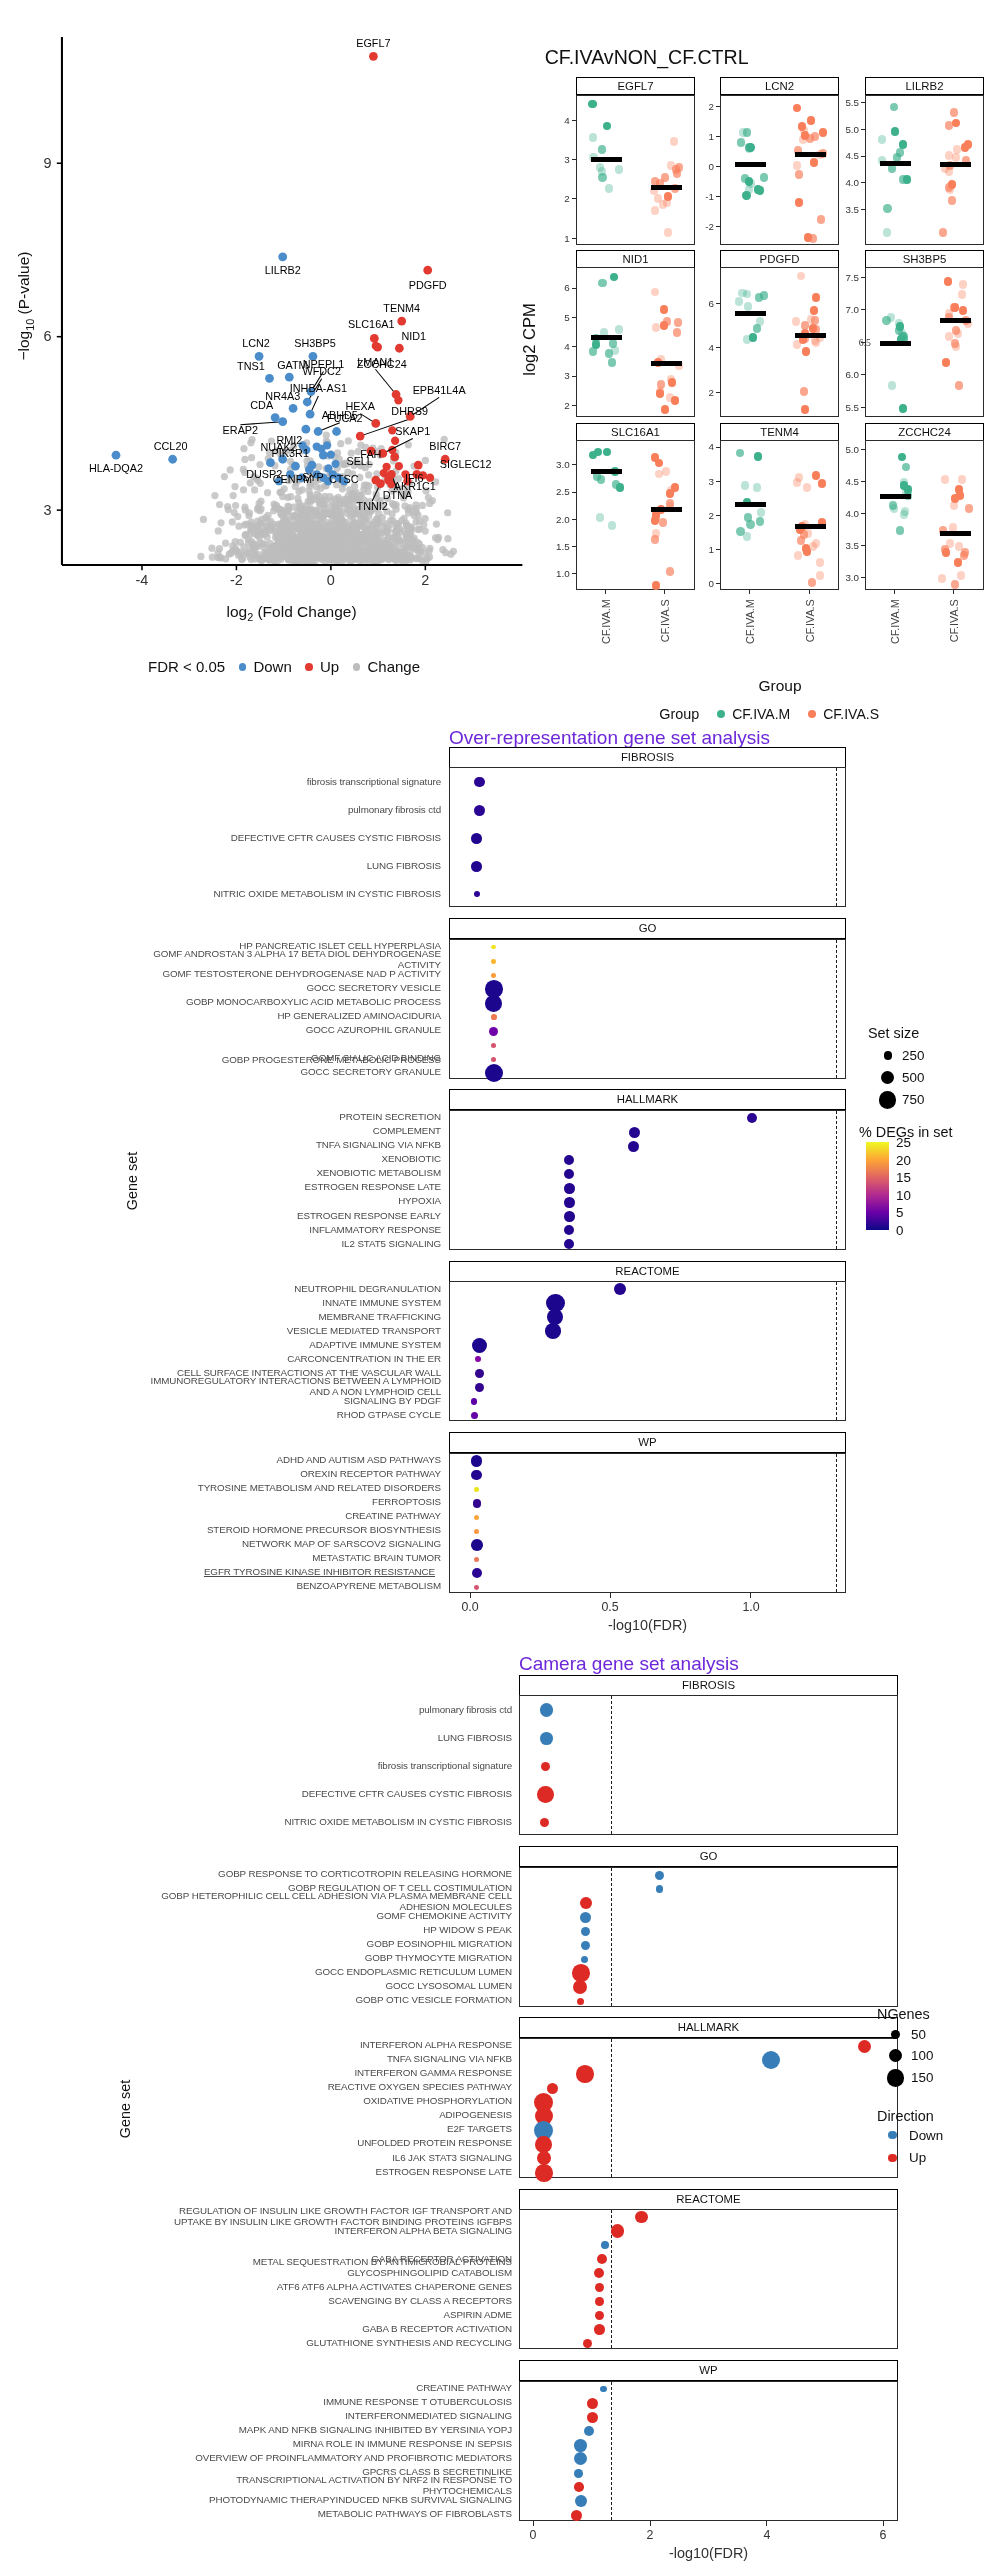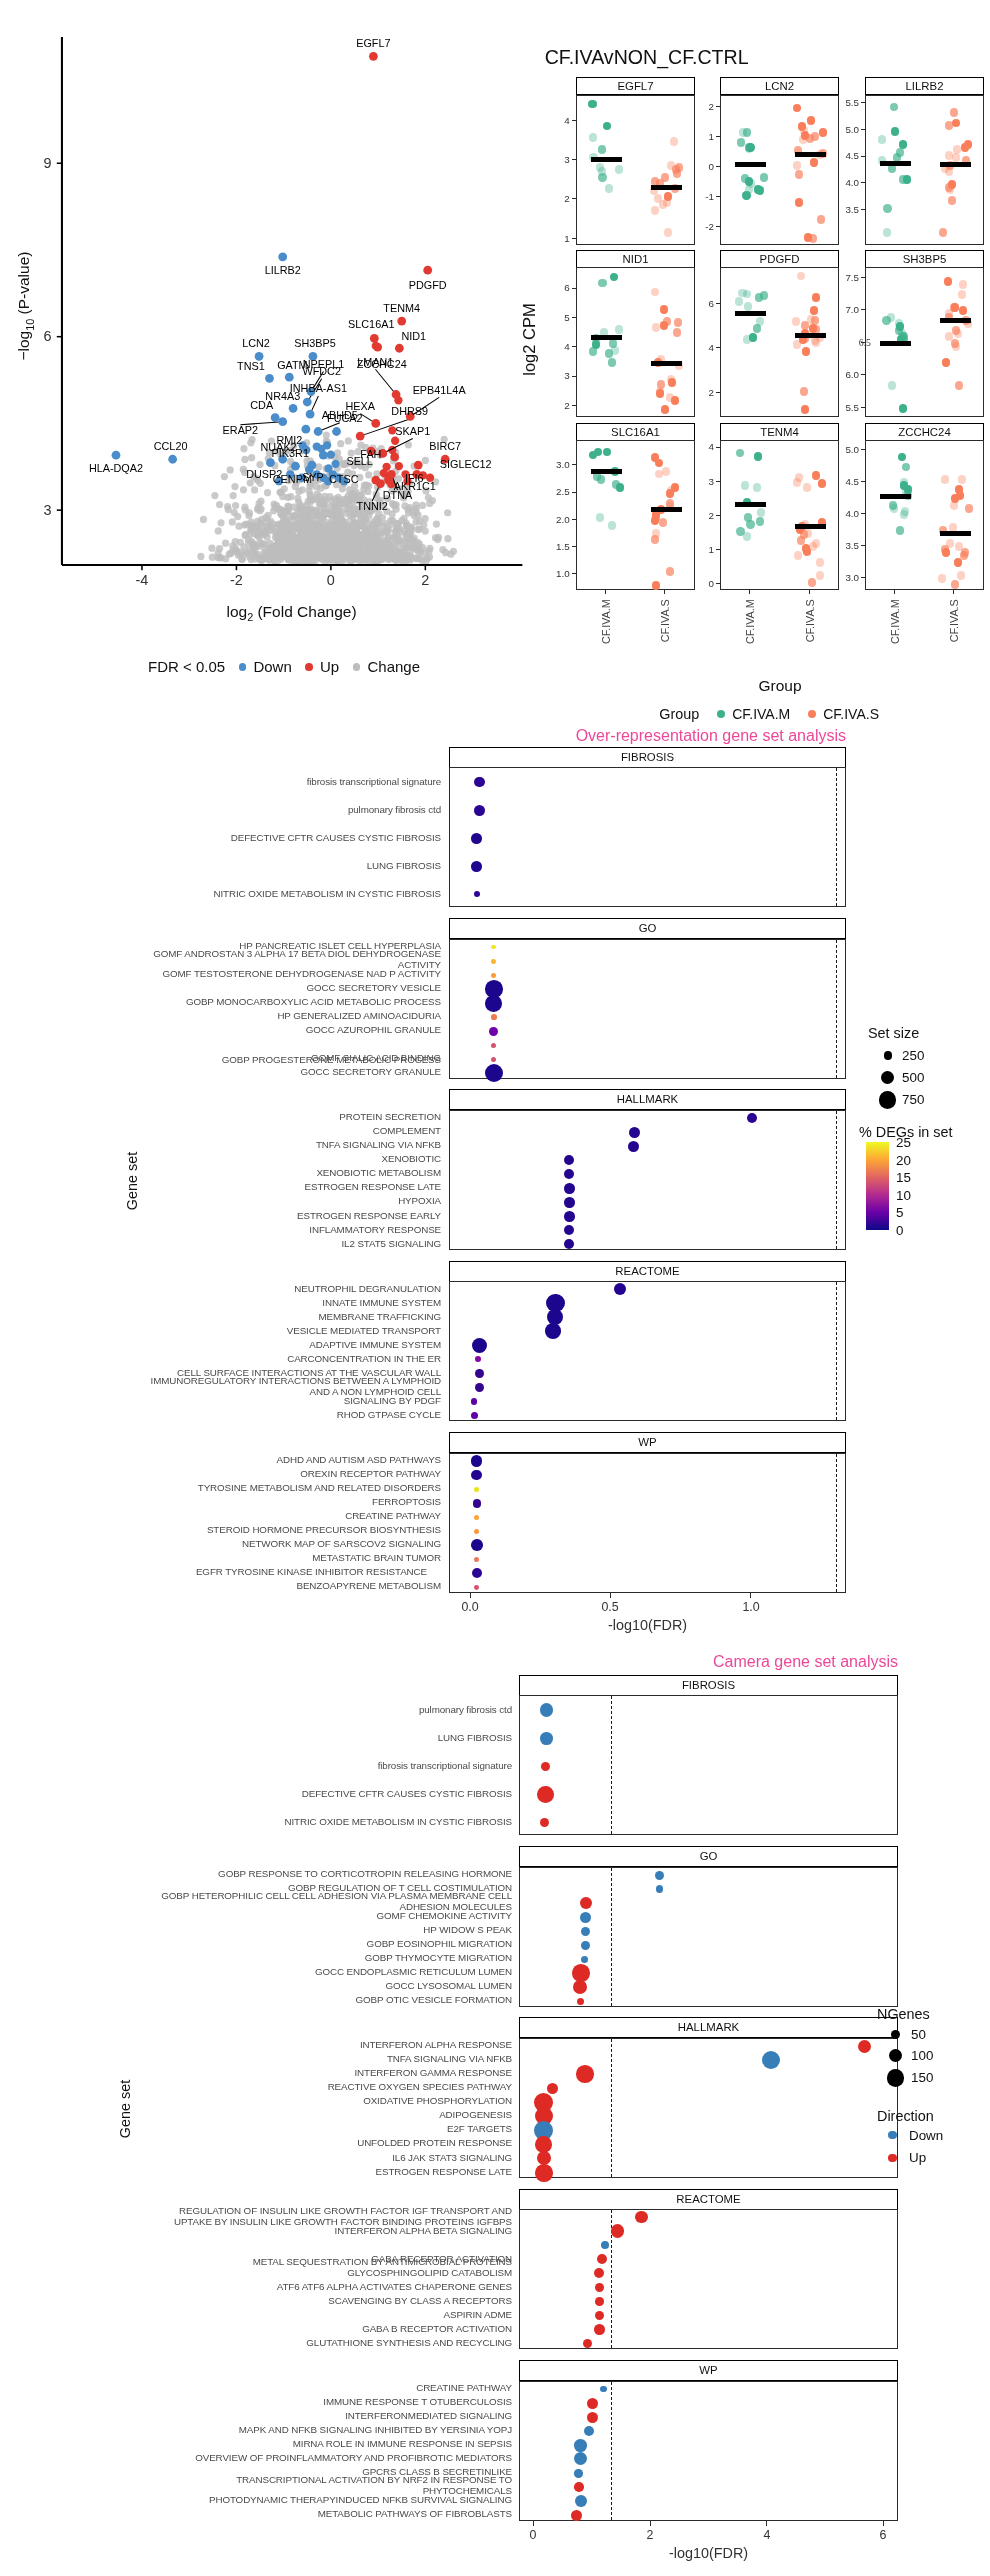--- a/index.html
+++ b/index.html
@@ -18,21 +18,21 @@
   .dot{position:absolute;border-radius:50%;}
   .tickmark{position:absolute;background:#2b2b2b;}
   .ticklabel{position:absolute;font-size:12.4px;color:#333;text-align:center;}
   .s-ticklabel{position:absolute;font-size:9.8px;color:#333;text-align:right;}
   .s-dot{position:absolute;border-radius:50%;}
   .meanbar{position:absolute;background:#000;height:4.6px;}
   .leg-title{font-size:14.4px;color:#111;}
   .leg-text{font-size:13.4px;color:#111;}
   .leg-dot{border-radius:50%;display:inline-block;}
   .gene-set-label{position:absolute;font-size:14.4px;color:#111;text-align:center;}
-  .big-title{position:absolute;font-size:16px;color:#ec4899;text-align:right;}
+  .big-title{position:absolute;font-size:19px;color:#6d28d9;text-align:left;}
   .v-legend{position:absolute;display:flex;align-items:center;gap:13.4px;font-size:15px;color:#111;}
   .v-legend .item{display:flex;align-items:center;gap:7.2px;}
   .strip-legend{position:absolute;display:flex;align-items:center;gap:17.5px;font-size:14px;color:#111;}
   .strip-legend .item{display:flex;align-items:center;gap:7.2px;}
   .grouplab{position:absolute;font-size:10.8px;color:#444;text-align:right;transform:rotate(-90deg);}
   sub{font-size:70%;}
 </style>
 </head>
 <body>
 
@@ -2236,21 +2236,21 @@
           <div class="dot" style="left: 24px; top: 131px; width: 4.9px; height: 4.9px; background: rgb(213, 83, 111);"></div>
         </div>
         <div class="row-label" style="left: 138px; top: 728px; width: 303px; height: 24px;">ADHD AND AUTISM ASD PATHWAYS</div>
         <div class="row-label" style="left: 138px; top: 742px; width: 303px; height: 24px;">OREXIN RECEPTOR PATHWAY</div>
         <div class="row-label" style="left: 138px; top: 756px; width: 303px; height: 24px;">TYROSINE METABOLISM AND RELATED DISORDERS</div>
         <div class="row-label" style="left: 138px; top: 770px; width: 303px; height: 24px;">FERROPTOSIS</div>
         <div class="row-label" style="left: 138px; top: 784px; width: 303px; height: 24px;">CREATINE PATHWAY</div>
         <div class="row-label" style="left: 138px; top: 798px; width: 303px; height: 24px;">STEROID HORMONE PRECURSOR BIOSYNTHESIS</div>
         <div class="row-label" style="left: 138px; top: 812px; width: 303px; height: 24px;">NETWORK MAP OF SARSCOV2 SIGNALING</div>
         <div class="row-label" style="left: 138px; top: 826px; width: 303px; height: 24px;">METASTATIC BRAIN TUMOR</div>
-        <div class="row-label" style="left: 124px; top: 840px; width: 303px; height: 24px;">EGFR TYROSINE KINASE INHIBITOR RESISTANCE</div>
+        <div class="row-label" style="left: 132px; top: 840px; width: 303px; height: 24px; text-decoration: underline;">EGFR TYROSINE KINASE INHIBITOR RESISTANCE</div>
         <div class="row-label" style="left: 138px; top: 854px; width: 303px; height: 24px;">BENZOAPYRENE METABOLISM</div>
         <div class="tickmark" style="left: 470px; top: 873px; width: 1px; height: 4.6px;"></div>
         <div class="ticklabel" style="left: 447px; top: 880px; width: 46px; height: 14.4px;">0.0</div>
         <div class="tickmark" style="left: 610px; top: 873px; width: 1px; height: 4.6px;"></div>
         <div class="ticklabel" style="left: 587px; top: 880px; width: 46px; height: 14.4px;">0.5</div>
         <div class="tickmark" style="left: 750px; top: 873px; width: 1px; height: 4.6px;"></div>
         <div class="ticklabel" style="left: 728px; top: 880px; width: 46px; height: 14.4px;">1.0</div>
       </div>
     <div class="ticklabel" style="left:449px;top:897px;width:397px;font-size:14.4px;">-log10(FDR)</div>
     <div class="abs leg-title" style="left:868px;top:305px;">Set size</div>

